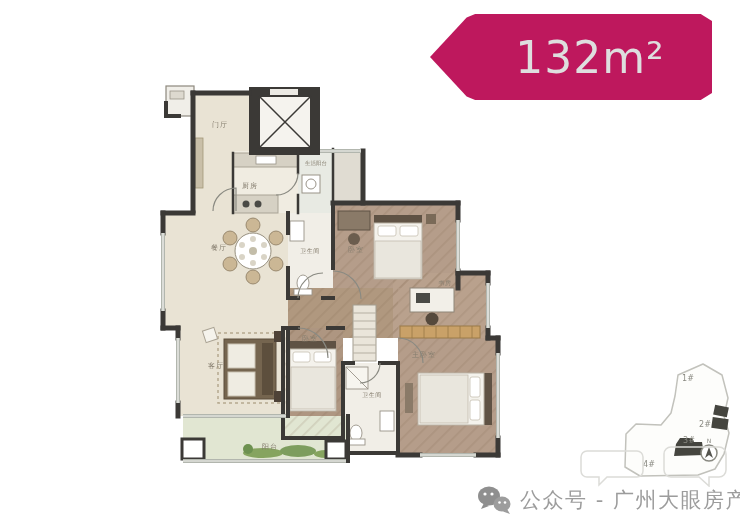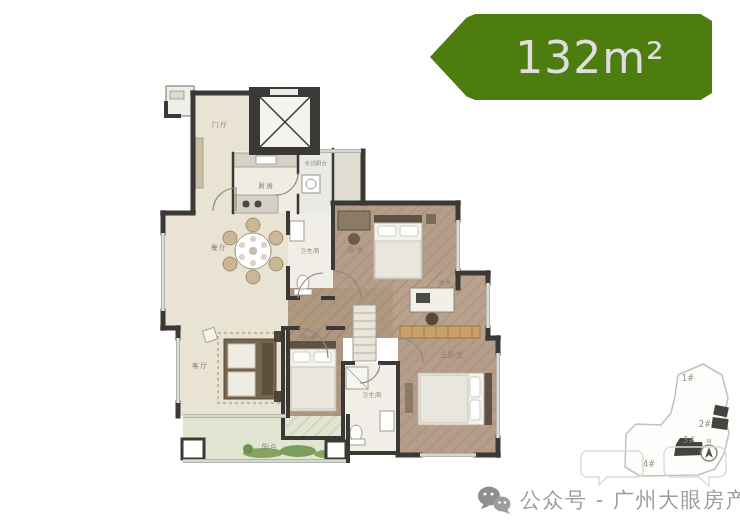--- a/index.html
+++ b/index.html
@@ -4,21 +4,21 @@
 <style>
   html,body{margin:0;padding:0;}
   body{
     width:740px;height:528px;position:relative;overflow:hidden;
     background:#ffffff;
     font-family:"DejaVu Sans","Liberation Sans",sans-serif;
   }
   
   .area-tag{
     position:absolute;left:430px;top:14px;width:282px;height:86px;
-    background:#4d7c0f;
+    background:#be185d;
     clip-path:polygon(0 50%,13% 4%,16% 0,96% 0,100% 8%,100% 92%,96% 100%,16% 100%,13% 96%);
     display:flex;align-items:center;justify-content:center;
   }
   .area-tag span{
     color:#dedede;font-size:44px;font-weight:500;letter-spacing:1px;
     padding-left:38px;
   }
   
   .plan{position:absolute;left:158px;top:83px;width:350px;height:400px;}
   .plan svg{position:absolute;left:0;top:0;}
@@ -272,30 +272,30 @@
     <path d="M140,215 A25,25 0 0 1 165,190"></path>
     <path d="M140,245 A30,30 0 0 1 170,275"></path>
     <path d="M175,188 A28,28 0 0 1 203,216"></path>
     <path d="M240,255 A25,25 0 0 1 265,280"></path>
     <path d="M222,280 A20,20 0 0 1 202,300"></path>
     <path d="M140,90 A22,22 0 0 1 118,112"></path>
   </g>
 </svg>
 
   <div class="rlabel" style="left:62px;top:42px">门厅</div>
-  <div class="rlabel" style="left:108px;top:103px">厨房</div>
+  <div class="rlabel" style="left:92px;top:103px">厨房</div>
   <div class="rlabel small" style="left:158px;top:80px">生活阳台</div>
   <div class="rlabel" style="left:61px;top:165px">餐厅</div>
   <div class="rlabel mid" style="left:152px;top:168px">卫生间</div>
   <div class="rlabel" style="left:198px;top:167px">卧室</div>
   <div class="rlabel mid" style="left:287px;top:200px">书房</div>
   <div class="rlabel" style="left:152px;top:256px">卧室</div>
   <div class="rlabel mid" style="left:214px;top:312px">卫生间</div>
-  <div class="rlabel" style="left:294px;top:272px">主卧室</div>
-  <div class="rlabel" style="left:42px;top:283px">客厅</div>
+  <div class="rlabel" style="left:266px;top:272px">主卧室</div>
+  <div class="rlabel" style="left:58px;top:283px">客厅</div>
   <div class="rlabel" style="left:112px;top:364px">阳台</div>
 </div>
 
 <div class="sitemap">
 <svg width="120" height="128" viewBox="0 0 120 128">
   <path d="M60,19 L85,8 L104,19 L110,42 L106,60 L111,77 L106,98 L97,113 L80,119 L22,120 L7,111 L8,78 L18,68 L43,69 L53,57 L57,40 Z" fill="#fdfdfb" stroke="#c2c2bc" stroke-width="1.5" stroke-linejoin="round"></path>
   <g fill="#45453f">
     <rect x="96" y="50" width="14" height="10" transform="rotate(12 103 55)"></rect>
     <rect x="94" y="62" width="16" height="11" transform="rotate(8 102 67)"></rect>
     <path d="M58,88 L62,82 L74,82 L76,86 L84,86 L86,99 L56,100 Z"></path>

